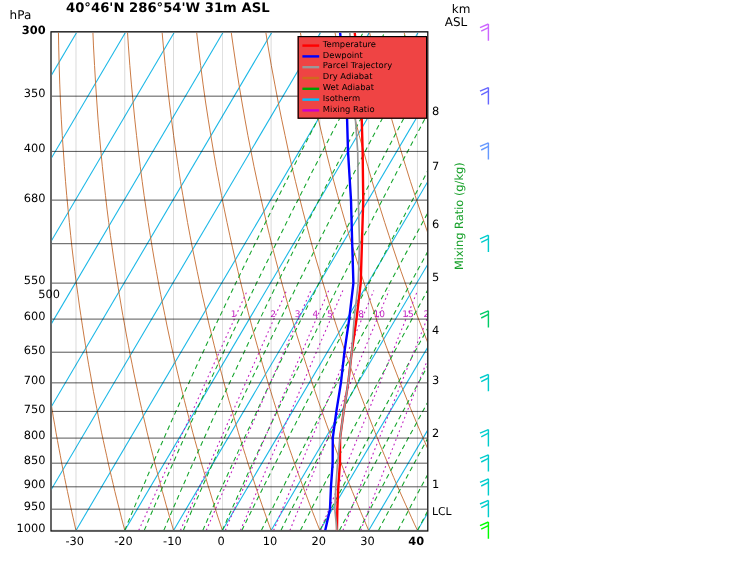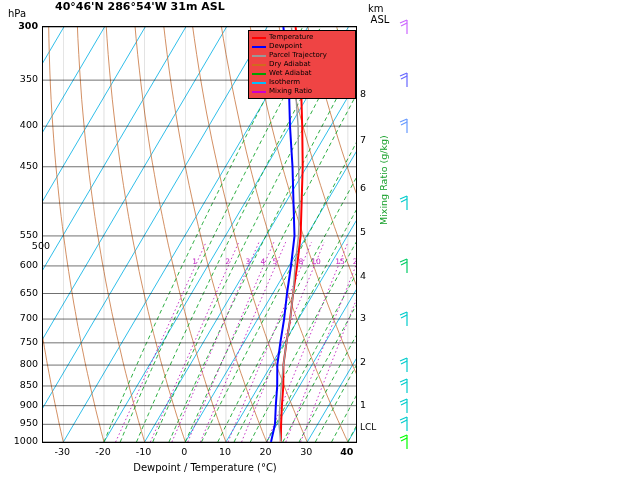--- a/index.html
+++ b/index.html
@@ -4,21 +4,21 @@
 <style>
   html,body{margin:0;padding:0;}
   body{width:629px;height:486px;background:#ffffff;font-family:"DejaVu Sans",sans-serif;position:relative;overflow:hidden;}
   .abs{position:absolute;}
   #root{position:relative;width:629px;height:486px;}
 
   
   #skewt{left:0;top:0;width:400px;height:406px;}
   #plot-title{left:55px;top:0;font-size:11px;color:#000;font-weight:bold;}
   #hpa-label{left:8px;top:8px;font-size:10px;color:#000;}
-  #km-label{left:368px;top:3px;font-size:10px;color:#000;text-align:left;width:24px;}
+  #km-label{left:368px;top:3px;font-size:10px;color:#000;text-align:right;width:24px;}
   #asl-label{left:368px;top:14px;font-size:10px;color:#000;text-align:center;width:24px;}
 
   .frame{left:42px;top:26px;width:315px;height:417px;border:1px solid #000;box-sizing:border-box;background:#fff;overflow:hidden;}
   .ylab{position:absolute;right:362px;font-size:9.5px;color:#000;text-align:right;width:30px;}
   .xlab{position:absolute;top:446px;font-size:9.5px;color:#000;text-align:center;width:30px;}
   #xaxis-title{left:100px;top:462px;width:210px;text-align:center;font-size:10px;color:#000;}
 
   .kmlab{position:absolute;left:360px;font-size:9.5px;color:#000;width:22px;text-align:left;}
   #lcl-label{position:absolute;left:360px;font-size:9px;color:#000;}
 
@@ -155,21 +155,21 @@
           <path d="M 237.8 415.0 L 238.1 397.3 L 238.9 378.7 L 240.3 359.0 L 240.4 338.1 L 243.4 315.8 L 247.2 292.1 L 250.1 266.5 L 254.1 238.9 L 257.6 208.9 L 258.6 176.1 L 259.7 139.8 L 259.2 99.2 L 257.9 53.1 L 252.6 0.0" fill="none" stroke="#ff0000" stroke-width="2" stroke-linejoin="round"></path>
           <path d="M 228.0 415.0 L 232.0 397.3 L 232.8 378.7 L 234.2 359.0 L 234.3 338.1 L 237.3 315.8 L 241.1 292.1 L 244.0 266.5 L 248.0 238.9 L 251.5 208.9 L 250.5 176.1 L 249.5 139.8 L 247.0 99.2 L 245.7 53.1 L 240.4 0.0" fill="none" stroke="#0000ff" stroke-width="2" stroke-linejoin="round"></path>
           <path d="M 237.8 415.0 L 236.0 397.3 L 236.8 378.7 L 238.3 359.0 L 240.4 338.1 L 243.4 315.8 L 247.2 292.1 L 250.1 266.5 L 252.1 238.9 L 255.5 208.9 L 256.6 176.1 L 255.6 139.8 L 255.1 99.2 L 251.8 53.1 L 248.5 0.0" fill="none" stroke="#999999" stroke-width="1.4" stroke-linejoin="round"></path>
         </svg>
     </div>
 
     <div id="yaxis-labels">
         <div class="ylab" style="top: 20px; left: 6px; width: 32px; font-weight: bold;">300</div>
         <div class="ylab" style="top: 73.1345px; left: 6px; width: 32px;">350</div>
         <div class="ylab" style="top: 119.162px; left: 6px; width: 32px;">400</div>
-        <div class="ylab" style="top: 159.761px; left: 6px; width: 32px;">450</div>
+        <div class="ylab" style="top: 159.761px; left: 6px; width: 32px;">680</div>
         <div class="ylab" style="top: 196.078px; left: 18px; width: 32px; margin-top: 44px;">500</div>
         <div class="ylab" style="top: 228.93px; left: 6px; width: 32px;">550</div>
         <div class="ylab" style="top: 258.922px; left: 6px; width: 32px;">600</div>
         <div class="ylab" style="top: 286.513px; left: 6px; width: 32px;">650</div>
         <div class="ylab" style="top: 312.057px; left: 6px; width: 32px;">700</div>
         <div class="ylab" style="top: 335.838px; left: 6px; width: 32px;">750</div>
         <div class="ylab" style="top: 358.084px; left: 6px; width: 32px;">800</div>
         <div class="ylab" style="top: 378.981px; left: 6px; width: 32px;">850</div>
         <div class="ylab" style="top: 398.683px; left: 6px; width: 32px;">900</div>
         <div class="ylab" style="top: 417.32px; left: 6px; width: 32px;">950</div>
@@ -189,21 +189,20 @@
         <div class="kmlab" style="top: 398.683px;">1</div>
         <div class="kmlab" style="top: 355.923px;">2</div>
         <div class="kmlab" style="top: 312.057px;">3</div>
         <div class="kmlab" style="top: 270.225px;">4</div>
         <div class="kmlab" style="top: 225.782px;">5</div>
         <div class="kmlab" style="top: 182.007px;">6</div>
         <div class="kmlab" style="top: 134.334px;">7</div>
         <div class="kmlab" style="top: 87.5993px;">8</div>
       </div>
 
-    <div id="xaxis-title" class="abs">Dewpoint / Temperature (°C)</div>
     <div id="mixing-label">Mixing Ratio (g/kg)</div>
 
     <div id="legend" class="abs">
         <div class="lg-row">
           <span class="lg-swatch" style="background: rgb(255, 0, 0);"></span>
           <span>Temperature</span>
         </div>
         <div class="lg-row">
           <span class="lg-swatch" style="background: rgb(0, 0, 255);"></span>
           <span>Dewpoint</span>

